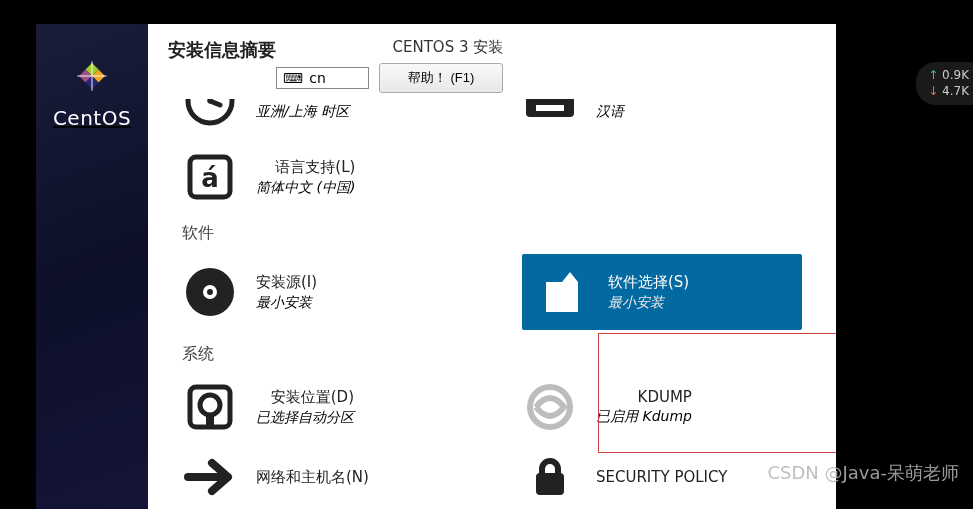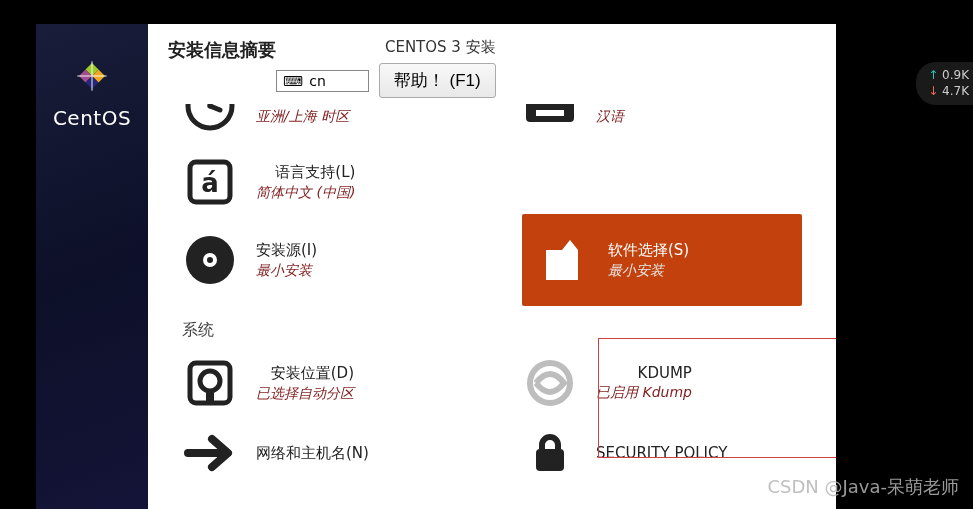--- a/index.html
+++ b/index.html
@@ -1,54 +1,54 @@
 <!DOCTYPE html>
 <html><head>
 <meta charset="utf-8">
 <style>
   * { box-sizing: border-box; margin: 0; padding: 0; }
   body { width: 973px; height: 509px; background: #000; font-family: "DejaVu Sans", Arial, sans-serif; overflow: hidden; position: relative; }
   
   .viewport { position: absolute; left: 36px; top: 24px; width: 800px; height: 485px; background: #fff; display: flex; }
   
-  .sidebar { width: 120px; background: linear-gradient(160deg, #1a1d3a 0%, #0d1028 50%, #141438 100%); display: flex; flex-direction: column; align-items: center; padding-top: 30px; }
+  .sidebar { width: 120px; background: linear-gradient(160deg, #1a1d3a 0%, #0d1028 50%, #141438 100%); display: flex; flex-direction: column; align-items: center; padding-top: 30px; text-decoration: underline; }
   .logo-svg { width: 44px; height: 44px; }
   .logo-text { color: #fff; font-size: 20px; margin-top: 8px; letter-spacing: 0.5px; }
   
   .main { flex: 1; display: flex; flex-direction: column; background: #fff; }
   
   .header { display: flex; justify-content: flex-start; align-items: flex-start; padding: 14px 20px 6px 20px; }
   .header-title { font-size: 18px; font-weight: bold; color: #222; }
   .header-right { display: flex; flex-direction: column; align-items: flex-end; gap: 6px; }
   .header-subtitle { font-size: 15px; color: #333; }
   .header-tools { display: flex; gap: 10px; align-items: center; }
   .kb-indicator { display: flex; align-items: center; gap: 6px; background: #fff; border: 1px solid #888; padding: 2px 42px 2px 6px; font-size: 14px; }
   .kb-icon { font-size: 14px; }
-  .help-btn { background: linear-gradient(#f8f8f8,#e8e8e8); border: 1px solid #aaa; border-radius: 3px; padding: 5px 14px; font-size: 17px; cursor: pointer; }
+  .help-btn { background: linear-gradient(#f8f8f8,#e8e8e8); border: 1px solid #aaa; border-radius: 3px; padding: 5px 28px; font-size: 13px; cursor: pointer; }
   
   .content { flex: 1; padding: 0 34px 0 34px; overflow: hidden; position: relative; }
   
   .section-head { font-size: 16px; color: #444; margin: 14px 0 10px 0; font-weight: normal; }
   
   .spoke-row { display: flex; gap: 60px; }
   .spoke { display: flex; align-items: center; gap: 18px; cursor: pointer; padding: 4px 0; width: 280px; }
   .spoke-icon { width: 56px; height: 56px; display: flex; align-items: center; justify-content: center; flex-shrink: 0; }
   .spoke-title { font-size: 15px; font-weight: normal; color: #222; text-align: right; }
-  .spoke-sub { font-size: 14px; color: #7f1d1d; font-style: italic; margin-top: 2px; }
+  .spoke-sub { font-size: 14px; color: #000000; font-style: italic; margin-top: 2px; }
   
   .highlight-box { position: absolute; border: 1px solid #d04040; left: 450px; top: 234px; width: 300px; height: 120px; pointer-events:none; }
-  .selected-spoke { background: #c2410c; padding: 18px 12px; border-radius: 2px; }
+  .selected-spoke { background: #0369a1; padding: 10px 12px; border-radius: 2px; }
   .selected-spoke .spoke-title { color: #fff; }
   .selected-spoke .spoke-sub { color: #e8e8e8; }
   
   .net-widget { position: absolute; right: 0; top: 62px; background: #1a1a1a; border-radius: 20px 0 0 20px; padding: 6px 4px 6px 12px; font-size: 12px; color: #ccc; line-height: 1.3; }
   .net-up::before { content:"↑ "; color:#2dc4b6; }
   .net-down::before { content:"↓ "; color:#e76f51; }
   
-  .watermark { position: absolute; right: 14px; bottom: 10px; font-size: 18px; color: rgba(180,180,180,0.85); }
+  .watermark { position: absolute; right: 14px; bottom: 24px; font-size: 18px; color: rgba(180,180,180,0.85); }
   
   .cutoff-row { margin-top: -30px; }
 </style>
 </head>
 <body>
 
 <div class="viewport">
   <div class="sidebar">
     <svg class="logo-svg" viewBox="0 0 48 48">
       <g transform="translate(24,24)">
@@ -120,20 +120,21 @@
                 <text x="28" y="38" text-anchor="middle" font-size="26" font-weight="bold" fill="#222">á</text>
               </svg>
           </div>
           <div>
             <div class="spoke-title">语言支持(L)</div>
             <div class="spoke-sub">简体中文 (中国)</div>
           </div>
         </div>
       </div>
 
+      <div class="section-head">软件</div>
 
       <div class="spoke-row">
         <div class="spoke">
           <div class="spoke-icon">
             <svg width="56" height="56" viewBox="0 0 56 56">
                 <circle cx="28" cy="28" r="24" fill="#222"></circle>
                 <circle cx="28" cy="28" r="7" fill="#fff"></circle>
                 <circle cx="28" cy="28" r="3" fill="#222"></circle>
               </svg>
           </div>

